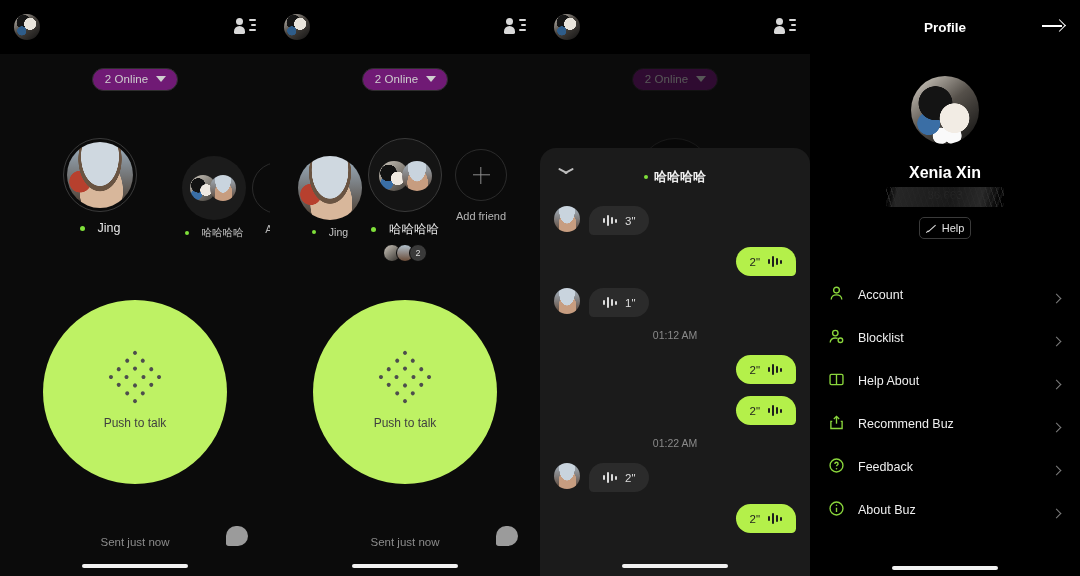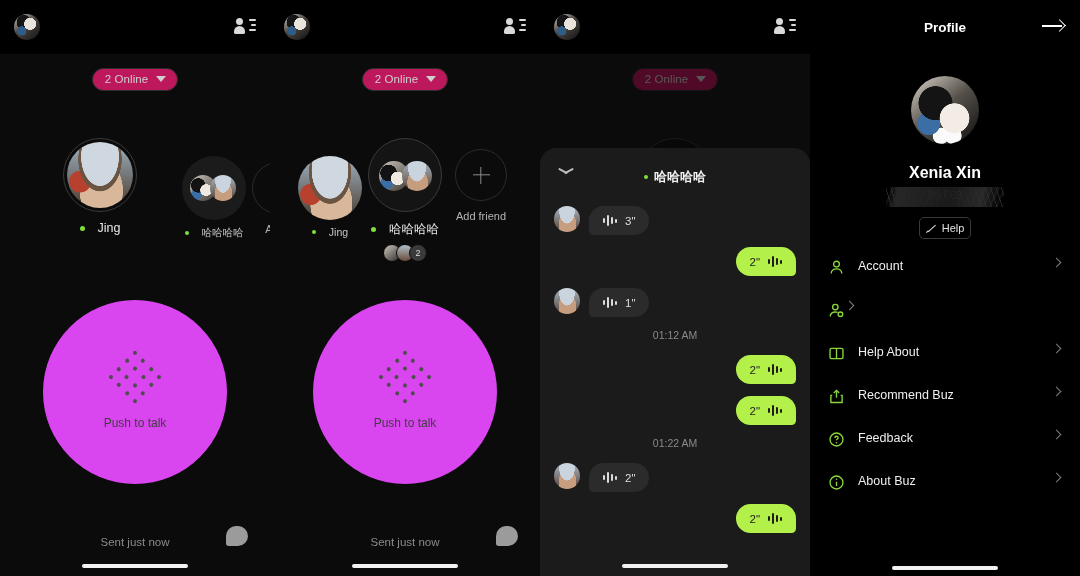--- a/index.html
+++ b/index.html
@@ -37,21 +37,21 @@
   .contacts-ico i { position:absolute; right:0; background:#d9d9d9; border-radius:1px; display:block; }
   .contacts-ico .l1 { top:2px; width:7px; height:2px; }
   .contacts-ico .l2 { top:7px; width:5px; height:2px; }
   .contacts-ico .l3 { top:12px; width:7px; height:2px; }
 
   
   .pill-wrap { position:absolute; top:68px; left:0; right:0; display:flex; justify-content:center; z-index:4; }
   .pill {
     display:flex; align-items:center; gap:8px;
     border:1px solid #2e2e2e; border-radius:14px;
-    padding:4px 11px 5px 12px; background:#be185d;
+    padding:4px 11px 5px 12px; background:#701a75;
     font-size:11.5px; color:#cfcfcf; letter-spacing:.1px;
   }
   .caret { width:0;height:0;border-left:5px solid transparent;border-right:5px solid transparent;
            border-top:6px solid #cfcfcf; }
 
   
   .friends {
     position:absolute; left:0; right:0; top:138px; height:130px; z-index:3;
   }
   .fitem { position:absolute; display:flex; flex-direction:column; align-items:center; }
@@ -121,21 +121,21 @@
   .mmB { background:linear-gradient(#b0bfcb,#6a4c38); }
   .cntbadge {
     margin-left:-5px; width:18px; height:18px; border-radius:50%; background:#3a3a3a;
     color:#dcdcdc; font-size:9px; display:flex; align-items:center; justify-content:center;
     border:1.5px solid #0b0b0b;
   }
 
   
   .ptt-wrap { position:absolute; left:0; right:0; top:300px; display:flex; justify-content:center; }
   .ptt {
-    width:184px; height:184px; border-radius:50%; background:#d946ef;
+    width:184px; height:184px; border-radius:50%; background:#bef264;
     display:flex; flex-direction:column; align-items:center; justify-content:center;
   }
   .dotgrid { width:46px; height:46px; transform:rotate(45deg);
              display:grid; grid-template-columns:repeat(4,1fr); grid-template-rows:repeat(4,1fr);
              gap:0; place-items:center; }
   .dotgrid span { width:4px; height:4px; border-radius:50%; background:#4d4d4d; }
   .ptt-label { margin-top:16px; font-size:12px; color:#3f3f3f; }
 
   .sentrow {
     position:absolute; left:0; right:0; bottom:22px; height:24px;
@@ -229,21 +229,21 @@
     font-size:11px; color:#e2e2e2;
   }
   .pen { width:11px; height:11px; position:relative; }
   .pen:before { content:""; position:absolute; left:1px; top:5px; width:10px; height:1.4px;
     background:#e2e2e2; transform:rotate(-42deg); }
   .pen:after { content:""; position:absolute; left:0px; top:8.5px; width:3px; height:1.4px;
     background:#e2e2e2; transform:rotate(-42deg); }
 
   .menu { margin-top:20px; }
   .mi {
-    display:flex; align-items:flex-start; height:43px; padding:0 16px; position:relative;
+    display:flex; align-items:flex-end; height:43px; padding:0 16px; position:relative;
   }
   .mi .ic { width:20px; flex:none; display:flex; align-items:center; justify-content:center; }
   .mi .lb { margin-left:12px; font-size:12.5px; color:#efefef; flex:1; }
   .chevr { width:7px; height:7px; border-top:1.5px solid #7d7d7d; border-right:1.5px solid #7d7d7d;
            transform:rotate(45deg); margin-right:4px; }
   .grn { stroke:#8ad63c; fill:none; stroke-width:1.6; }
 
   .logout {
     position:absolute; left:14px; right:14px; bottom:18px; height:40px;
     background:#262626; border-radius:9px; display:flex; align-items:center; justify-content:center;
@@ -581,20 +581,21 @@
       </div>
 
       <div class="mi">
         <span class="ic">
           <svg width="17" height="17" viewBox="0 0 20 20">
               <circle class="grn" cx="8.6" cy="6" r="3.2"></circle>
               <path class="grn" d="M2.6 17c0-3.3 2.7-5.3 6-5.3 1 0 1.9.2 2.7.5"></path>
               <circle class="grn" cx="14.6" cy="14.4" r="2.7"></circle>
             </svg>
         </span>
+        <span class="lb">Blocklist</span>
         <span class="chevr"></span>
       </div>
 
       <div class="mi">
         <span class="ic">
           <svg width="17" height="17" viewBox="0 0 20 20">
               <rect class="grn" x="2.4" y="4" width="15.2" height="12" rx="1.6"></rect>
               <path class="grn" d="M10 4.6v10.8"></path>
             </svg>
         </span>

